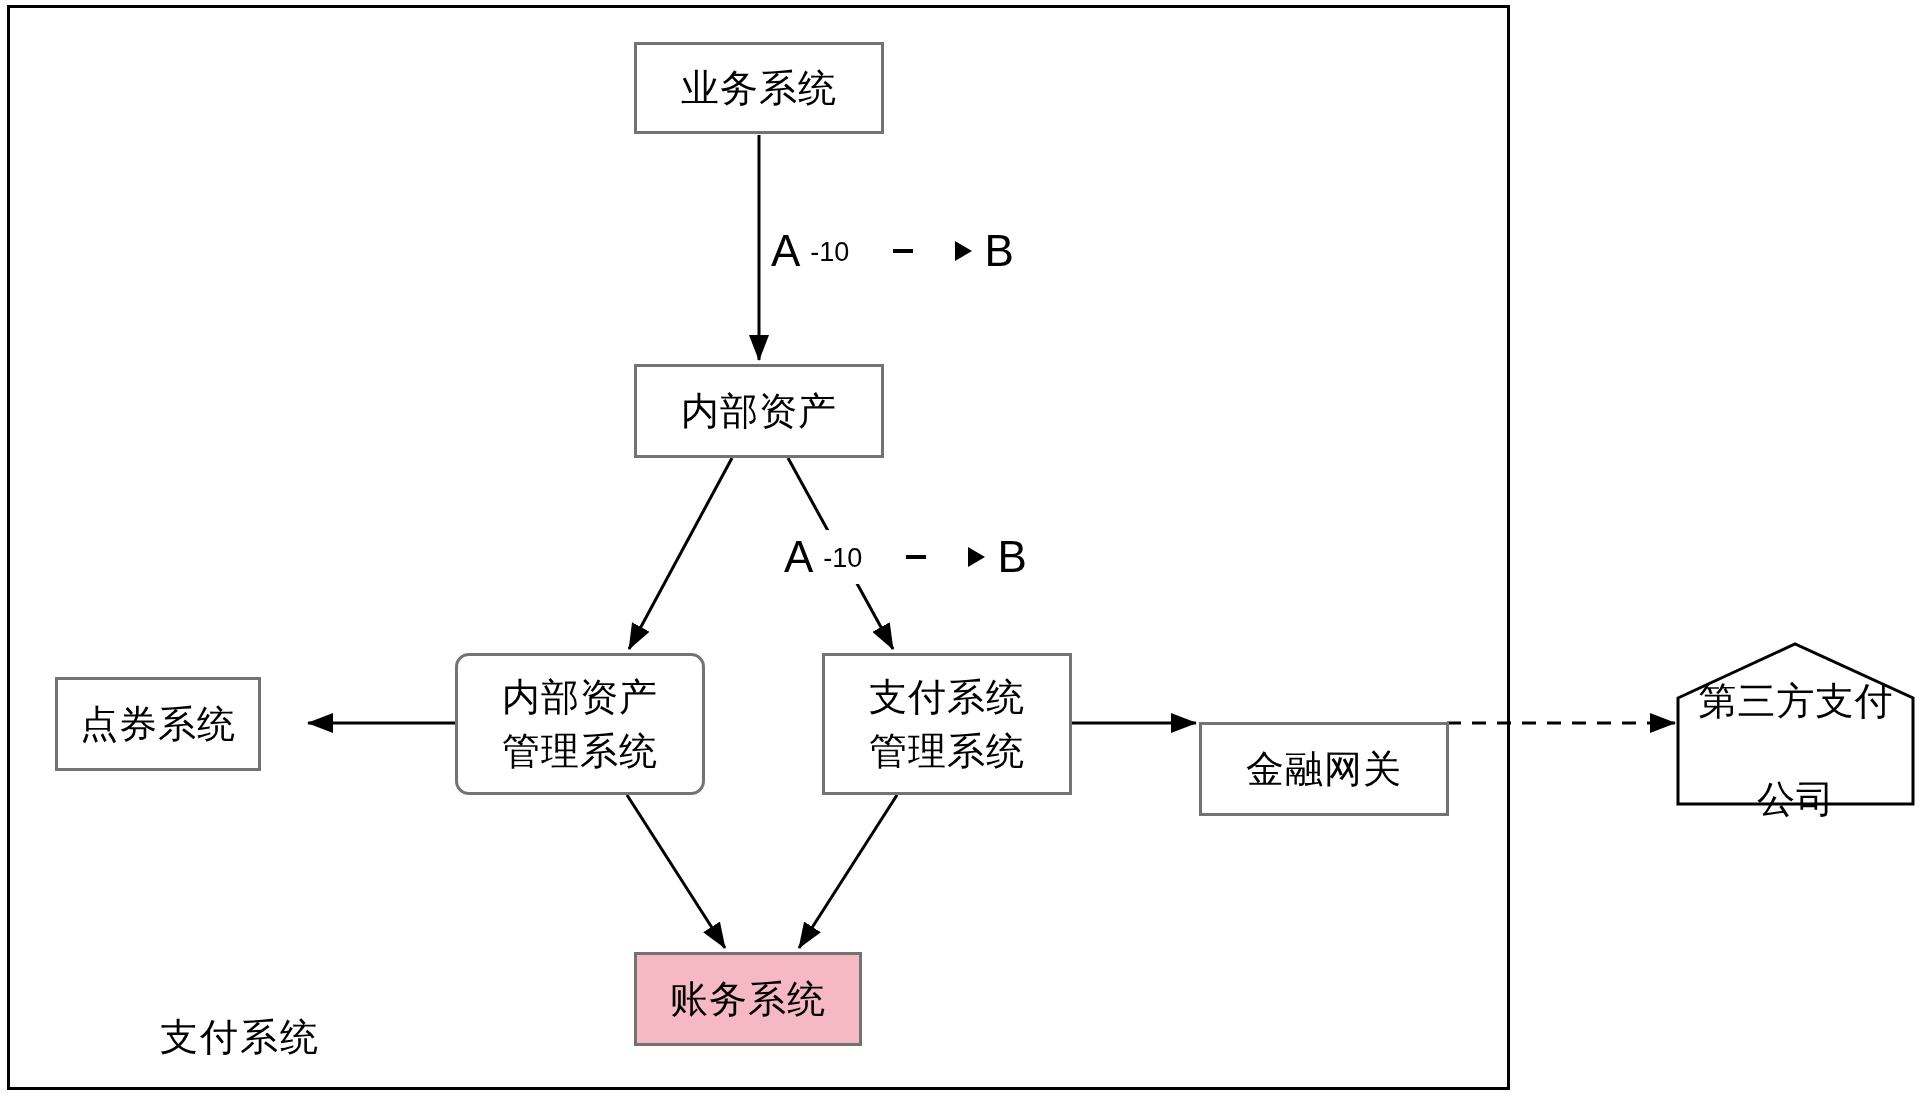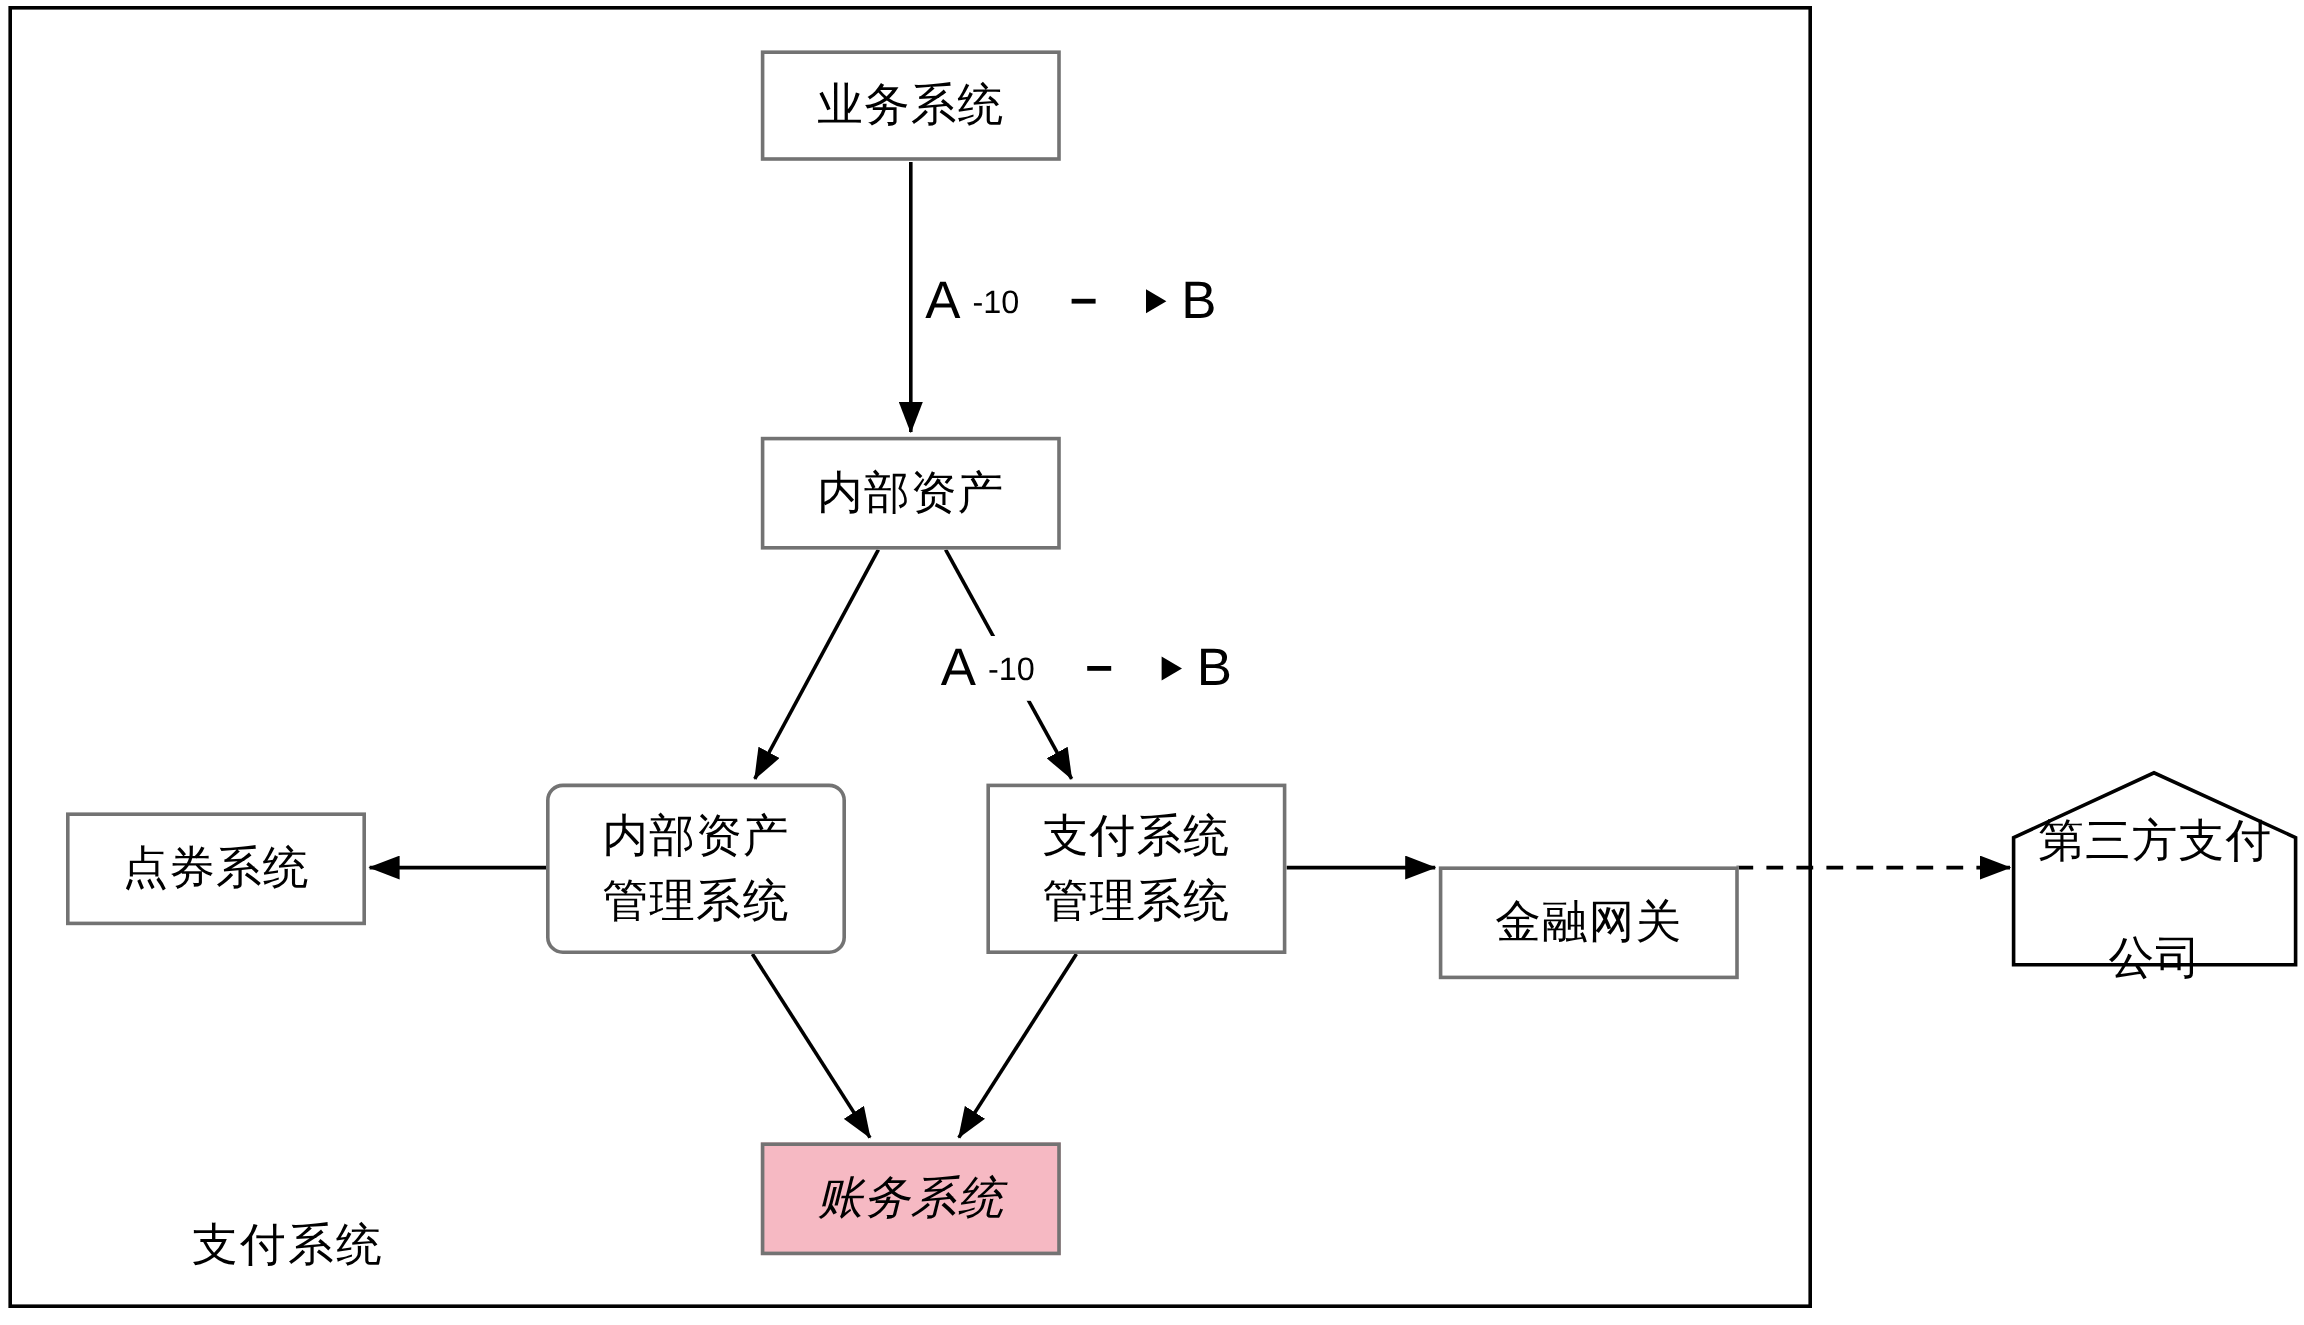--- a/index.html
+++ b/index.html
@@ -18,23 +18,23 @@
   .node {
     position: absolute; z-index: 3;
     border: 3px solid #737373; background: #fff;
     display: flex; flex-direction: column; align-items: center; justify-content: center;
     font-size: 38px; line-height: 54px; text-align: center; letter-spacing: 1px;
   }
   .node--business        { left: 634px; top: 42px;  width: 250px; height: 92px;  }
   .node--gateway         { left: 634px; top: 364px; width: 250px; height: 94px;  }
   .node--internal        { left: 455px; top: 653px; width: 250px; height: 142px; border-radius: 14px; }
   .node--external        { left: 822px; top: 653px; width: 250px; height: 142px; }
-  .node--coupon          { left: 55px;  top: 677px; width: 250px; height: 94px;  }
+  .node--coupon          { left: 55px;  top: 677px; width: 206px; height: 94px;  }
   .node--fingateway      { left: 1199px;top: 678px; width: 250px; height: 94px; margin-top: 44px;  }
-  .node--accounting      { left: 634px; top: 952px; width: 250px; height: 94px; background: #f6b9c3; font-style: italic; }
+  .node--accounting      { left: 634px; top: 952px; width: 228px; height: 94px; background: #f6b9c3; }
 
   .house-text {
     position: absolute; left: 1682px; top: 700px; width: 228px; height: 100px; z-index: 2;
     display: flex; flex-direction: column; align-items: center; justify-content: center;
     font-size: 38px; line-height: 50px; text-align: center; letter-spacing: 1px; gap: 48px;
   }
 
   .edge-label {
     position: absolute; z-index: 2; transform: translateY(-50%);
     display: inline-flex; align-items: center;

